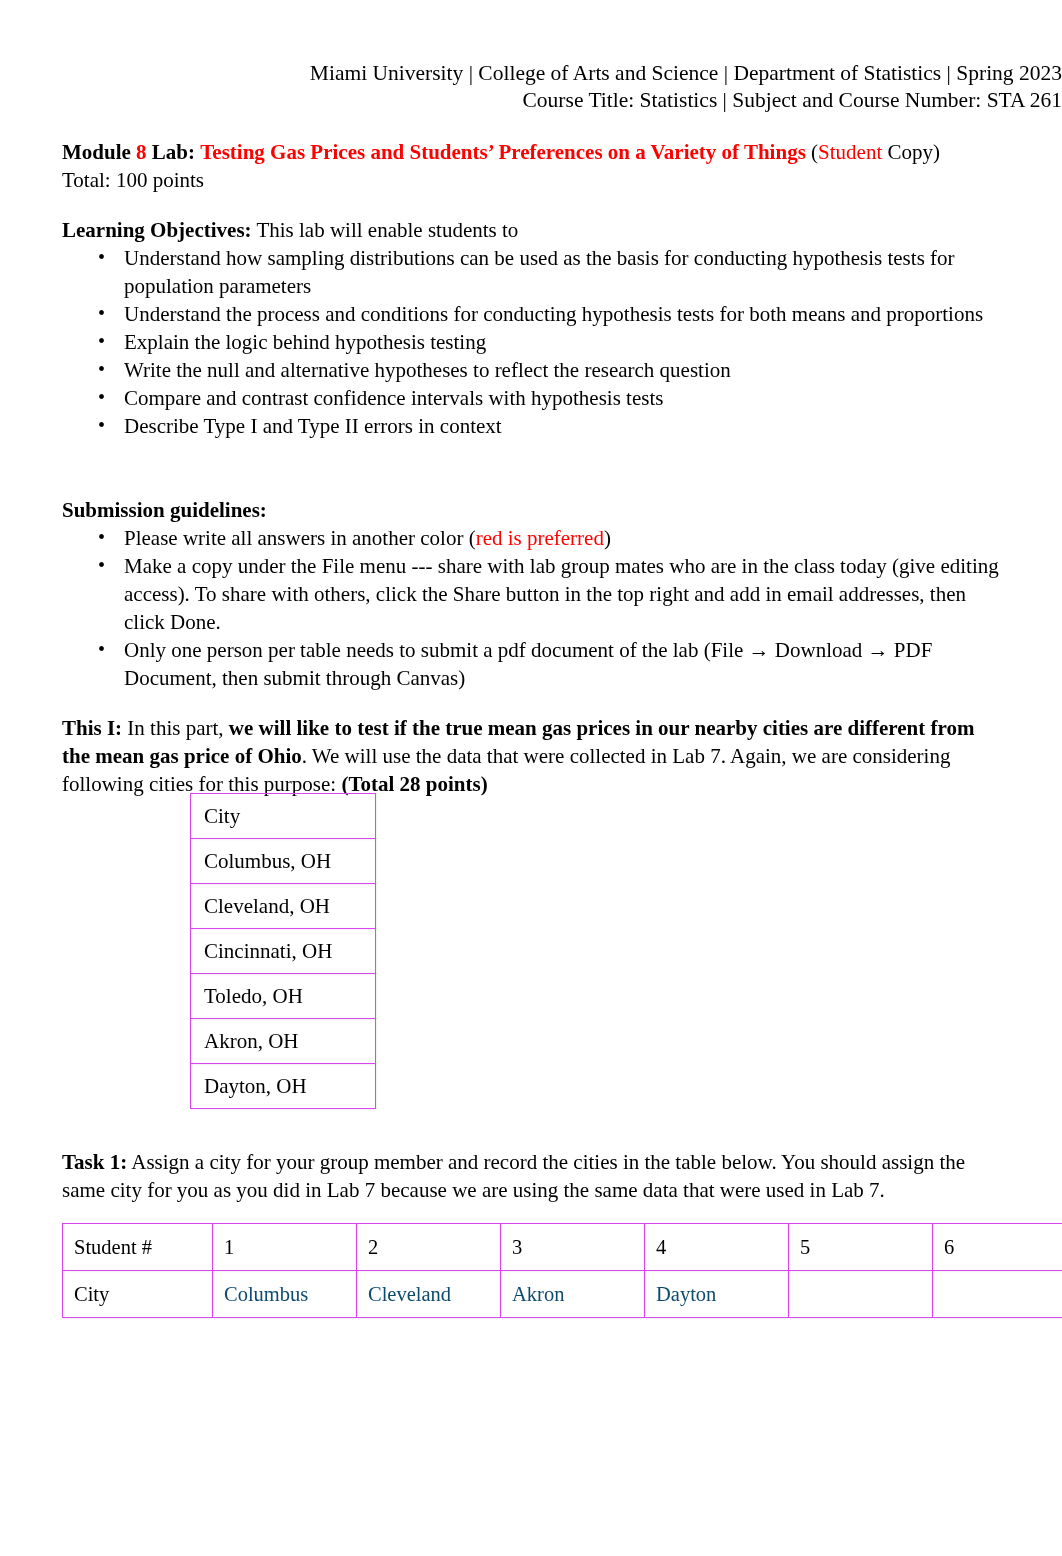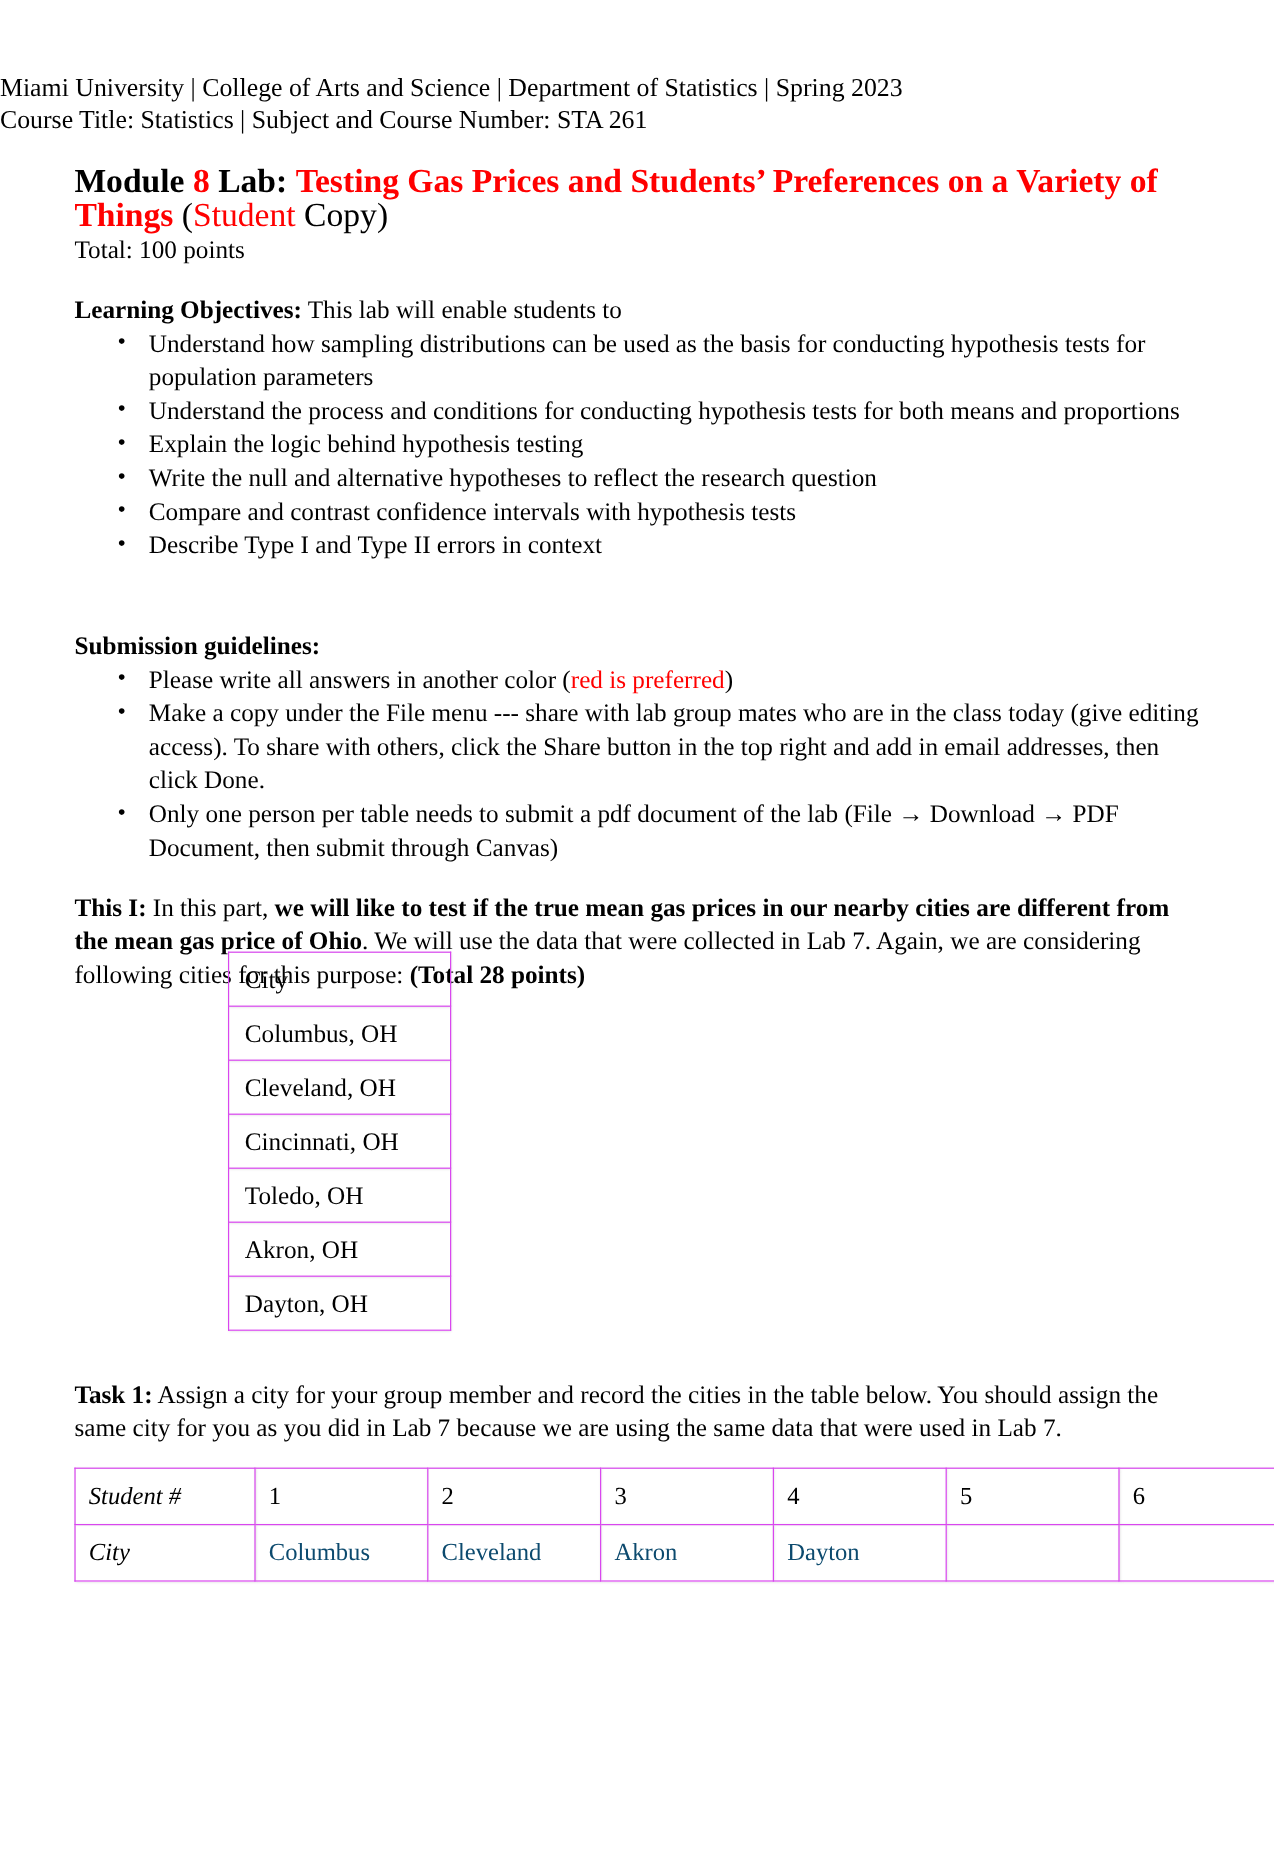--- a/index.html
+++ b/index.html
@@ -18,39 +18,39 @@
   .page {
     position: absolute;
     left: 0; top: 0;
     width: 1062px;
     height: 1556px;
     padding: 0;
   }
 
   
   .doc-header {
-    text-align: left;
+    text-align: right;
     font-size: 21.5px;
     line-height: 27px;
     padding-top: 60px;
   }
   .doc-header div { white-space: nowrap; }
 
   
   .content {
     position: absolute;
     left: 62px;
     top: 138px;
     width: 938px;
   }
   .b { font-weight: bold; }
   .red { color: #ff0000; }
   .redb { color: #ff0000; font-weight: bold; }
 
-  .title-line { font-size: 28px; line-height: 28px; }
+  .title-line { font-size: 21px; line-height: 28px; }
   .total-line { font-size: 21px; line-height: 28px; }
 
   .spacer-22 { height: 22px; }
 
   .lead { font-size: 21px; line-height: 28px; }
 
   ul.bullets {
     list-style: none;
     margin: 0;
     padding: 0;
@@ -113,21 +113,21 @@
     left: 62px;
     top: 1223px;
     width: 933px;
   }
   table.student-table { width: 933px; }
   table.student-table td {
     height: 26px;
     padding: 10px 0 10px 11px;
     font-size: 20.5px;
   }
-  table.student-table td.c0 { width: 138px; font-style: italic; }
+  table.student-table td.c0 { width: 138px; }
   table.student-table td.cn { width: 132px; }
   table.student-table td.red { color: #0c4a6e; }
 </style>
 </head>
 <body>
 
 <div class="page">
 
   <div class="doc-header">
     <div>Miami University | College of Arts and Science | Department of Statistics | Spring 2023</div>

